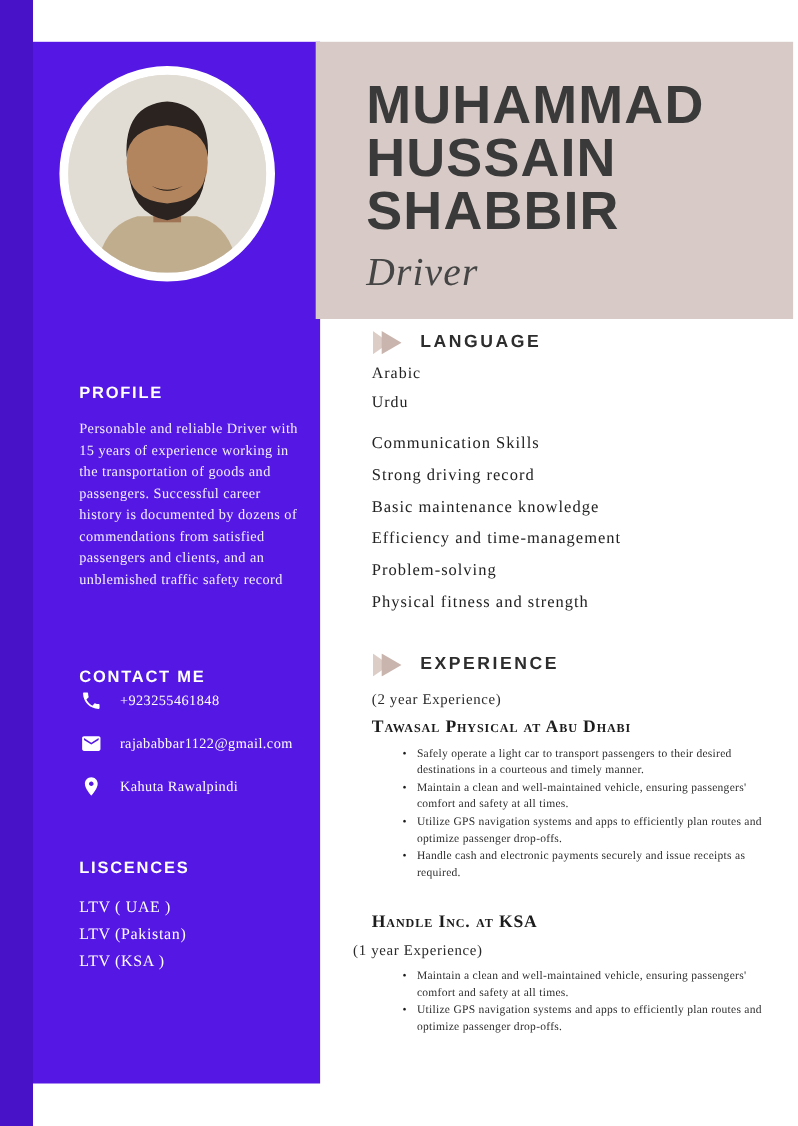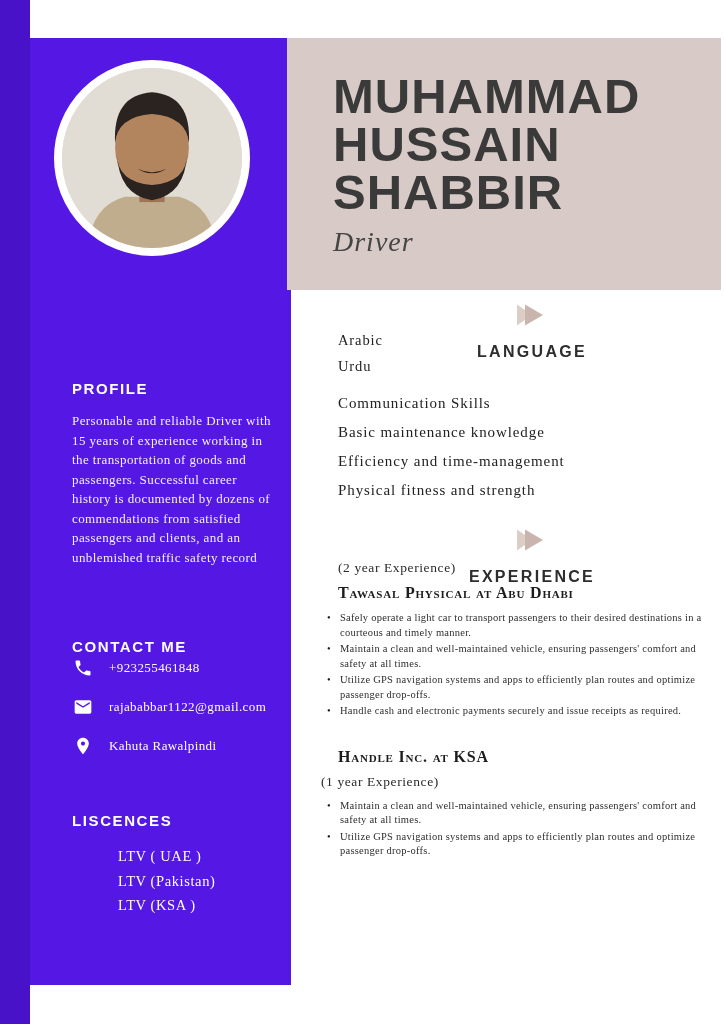--- a/index.html
+++ b/index.html
@@ -24,57 +24,57 @@
   .sidebar{position:absolute;left:30px;top:38px;width:261px;height:947px;background:var(--sidebar);color:var(--sidebar-text);}
 
   .photo-ring{position:absolute;left:24px;top:22px;width:196px;height:196px;border:8px solid #ffffff;border-radius:50%;overflow:hidden;background:#e3ded6;}
   .photo-ring svg{display:block;width:100%;height:100%;}
 
   .side-sec{position:absolute;left:42px;width:205px;}
   .profile-sec{top:310px;}
   .contact-sec{top:568px;}
   .licences-sec{top:742px;}
 
-  .side-heading{font-size:15px;font-weight:700;letter-spacing:1.6px;line-height:20px;color:#ffffff;font-family:"Liberation Sans",sans-serif;margin-top:31px;}
+  .side-heading{font-size:15px;font-weight:700;letter-spacing:1.6px;line-height:20px;color:#ffffff;font-family:"Liberation Sans",sans-serif;}
   .profile-text{margin-top:12px;font-family:"Liberation Serif",serif;font-size:13px;line-height:19.5px;letter-spacing:0.4px;color:#f4f0ff;width:200px;}
 
   .contact-list{}
   .contact-item{display:flex;align-items:center;gap:15px;margin-bottom:17px;}
   .contact-item .cicon{width:22px;height:22px;flex:0 0 22px;display:flex;align-items:center;justify-content:center;}
   .contact-item .cicon svg{width:20px;height:20px;fill:#ffffff;}
   .contact-value{font-family:"Liberation Serif",serif;font-size:13px;letter-spacing:0.4px;color:#ffffff;}
 
   .licence-list{margin-top:13px;}
-  .licence-item{font-family:"Liberation Serif",serif;font-size:14.5px;line-height:24.5px;letter-spacing:0.6px;color:#ffffff;margin-left:46px;}
+  .licence-item{font-family:"Liberation Serif",serif;font-size:14.5px;line-height:24.5px;letter-spacing:0.6px;color:#ffffff;}
 
   
   .name-block{position:absolute;left:287px;top:38px;width:434px;height:252px;background:var(--header-bg);padding:34px 20px 0 46px;}
   .name-line{font-family:"Liberation Sans",sans-serif;font-weight:700;font-size:49px;line-height:48px;letter-spacing:1px;color:var(--name-text);}
-  .job-title{margin-top:10px;font-family:"Liberation Serif",serif;font-style:italic;font-size:28px;letter-spacing:1px;color:#454545;}
+  .job-title{margin-top:10px;font-family:"Liberation Serif",serif;font-style:italic;font-size:36px;letter-spacing:1px;color:#454545;}
 
   
   .main{position:absolute;left:291px;top:290px;width:434px;}
-  .sec-head{display:flex;align-items:center;gap:13px;padding-left:48px;height:22px;flex-direction:column;}
+  .sec-head{display:flex;align-items:center;gap:13px;padding-left:48px;height:22px;}
   .sec-head svg{width:30px;height:21px;flex:0 0 30px;}
   .sec-label{font-family:"Liberation Sans",sans-serif;font-weight:700;font-size:16px;letter-spacing:2.3px;color:var(--heading-text);}
   .head-language{margin-top:10px;}
   .head-skills{margin-top:10px;}
-  .head-experience{margin-top:20px;}
+  .head-experience{margin-top:30px;}
 
   .plain-list{list-style:none;padding-left:47px;}
   .language-list{margin-top:6px;}
   .language-list li{font-family:"Liberation Serif",serif;font-size:14.5px;line-height:25.5px;letter-spacing:0.9px;color:var(--body-text);}
   .skills-list{margin-top:10px;}
   .skills-list li{font-family:"Liberation Serif",serif;font-size:15px;line-height:29px;letter-spacing:0.9px;color:var(--body-text);}
 
   .exp-duration{margin-top:12px;padding-left:47px;font-family:"Liberation Serif",serif;font-size:13.5px;line-height:18px;letter-spacing:0.6px;color:#2a2a2a;}
   .exp-duration.second{margin-top:6px;padding-left:30px;}
   .job-name{margin-top:6px;padding-left:47px;font-family:"Liberation Serif",serif;font-weight:700;font-size:16px;line-height:20px;letter-spacing:0.8px;font-variant-caps:small-caps;color:#1c1c1c;}
   .job-name.second{margin-top:28px;}
-  .bullet-list{margin-top:8px;list-style:none;padding-left:36px;width:425px;}
+  .bullet-list{margin-top:8px;list-style:none;padding-left:75px;width:425px;}
   .bullet-list li{position:relative;padding-left:13px;margin-bottom:2px;font-family:"Liberation Serif",serif;font-size:10.5px;line-height:14.5px;letter-spacing:0.25px;color:#2e2e2e;}
   .bullet-list li::before{content:"\2022";position:absolute;left:0;top:0;color:#1c1c1c;}
 </style>
 </head>
 <body>
 
 <div class="page">
 
   <div class="edge-strip"></div>
 
@@ -154,22 +154,24 @@
       </svg>
       <span class="sec-label">LANGUAGE</span>
     </div>
     <ul class="plain-list language-list">
       <li>Arabic</li>
       <li>Urdu</li>
     </ul>
 
     <ul class="plain-list skills-list">
       <li>Communication Skills</li>
+      <li>Strong driving record</li>
       <li>Basic maintenance knowledge</li>
       <li>Efficiency and time-management</li>
+      <li>Problem-solving</li>
       <li>Physical fitness and strength</li>
     </ul>
 
     <div class="sec-head head-experience">
       <svg viewBox="0 0 30 21">
         <polygon points="0,0 15,10.5 0,21" fill="var(--chevron-light)"></polygon>
         <polygon points="8,0 26,10.5 8,21" fill="var(--chevron)"></polygon>
       </svg>
       <span class="sec-label">EXPERIENCE</span>
     </div>

